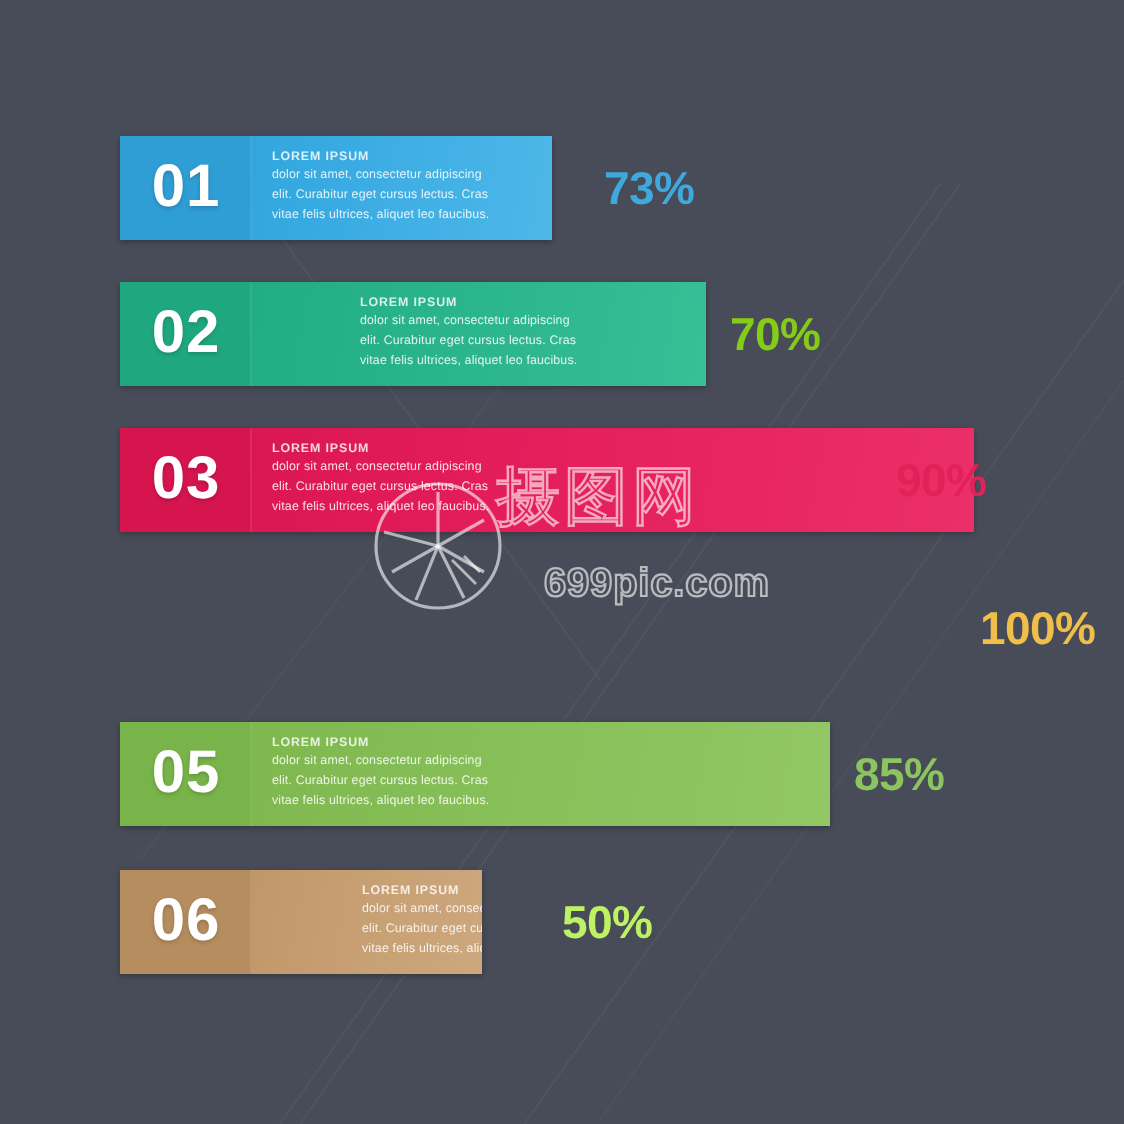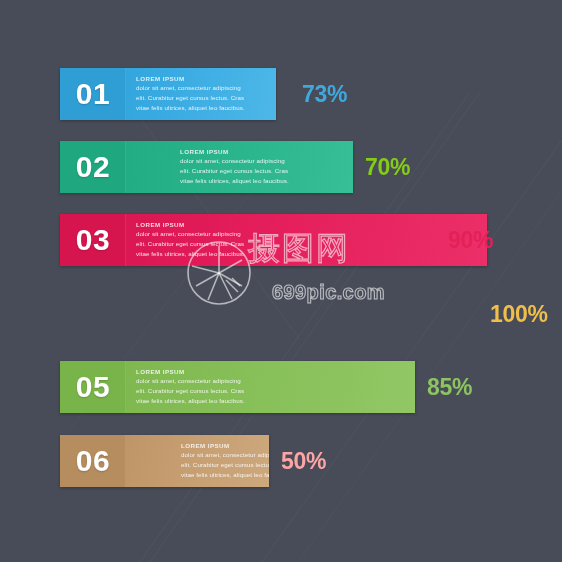--- a/index.html
+++ b/index.html
@@ -231,32 +231,32 @@
           <div class="head-text">LOREM IPSUM</div>
           <div class="body-text">dolor sit amet, consectetur adipiscing</div>
           <div class="body-text">elit. Curabitur eget cursus lectus. Cras</div>
           <div class="body-text">vitae felis ultrices, aliquet leo faucibus.</div>
         </div>
       </div>
       <span class="pct" style="left: 367px; color: rgb(140, 196, 95);">85%</span>
     </div>
 
     <div class="row" style="top: 435px; width: 301px;">
-      <div class="bar" style="width: 209px; background: linear-gradient(100deg, rgb(182, 141, 95) 0%, rgb(194, 153, 107) 42%, rgb(205, 168, 125) 100%); gap: 45px;">
+      <div class="bar" style="width: 181px; background: linear-gradient(100deg, rgb(182, 141, 95) 0%, rgb(194, 153, 107) 42%, rgb(205, 168, 125) 100%); gap: 45px;">
         <div class="num-block" style="background: rgb(182, 141, 95); box-shadow: rgba(255, 255, 255, 0.1) -1px 0px 0px inset;">
           <span class="num">06</span>
         </div>
         <div class="body-block">
           <div class="head-text">LOREM IPSUM</div>
           <div class="body-text">dolor sit amet, consectetur adipiscing</div>
           <div class="body-text">elit. Curabitur eget cursus lectus. Cras</div>
           <div class="body-text">vitae felis ultrices, aliquet leo faucibus.</div>
         </div>
       </div>
-      <span class="pct" style="left: 221px; color: #fca5a5;">50%</span>
+      <span class="pct" style="left: 221px; color: #bef264;">50%</span>
     </div>
 
   </div>
 
   <div class="watermark">
     <svg class="wm-aperture" width="66" height="66" viewBox="0 0 66 66">
       <g stroke="#ffffff" stroke-opacity="0.6" fill="none" stroke-width="1.6">
         <circle cx="33" cy="33" r="31"></circle>
         <path d="M33 6 L33 33 L56 46"></path>
         <path d="M33 33 L10 46"></path>

